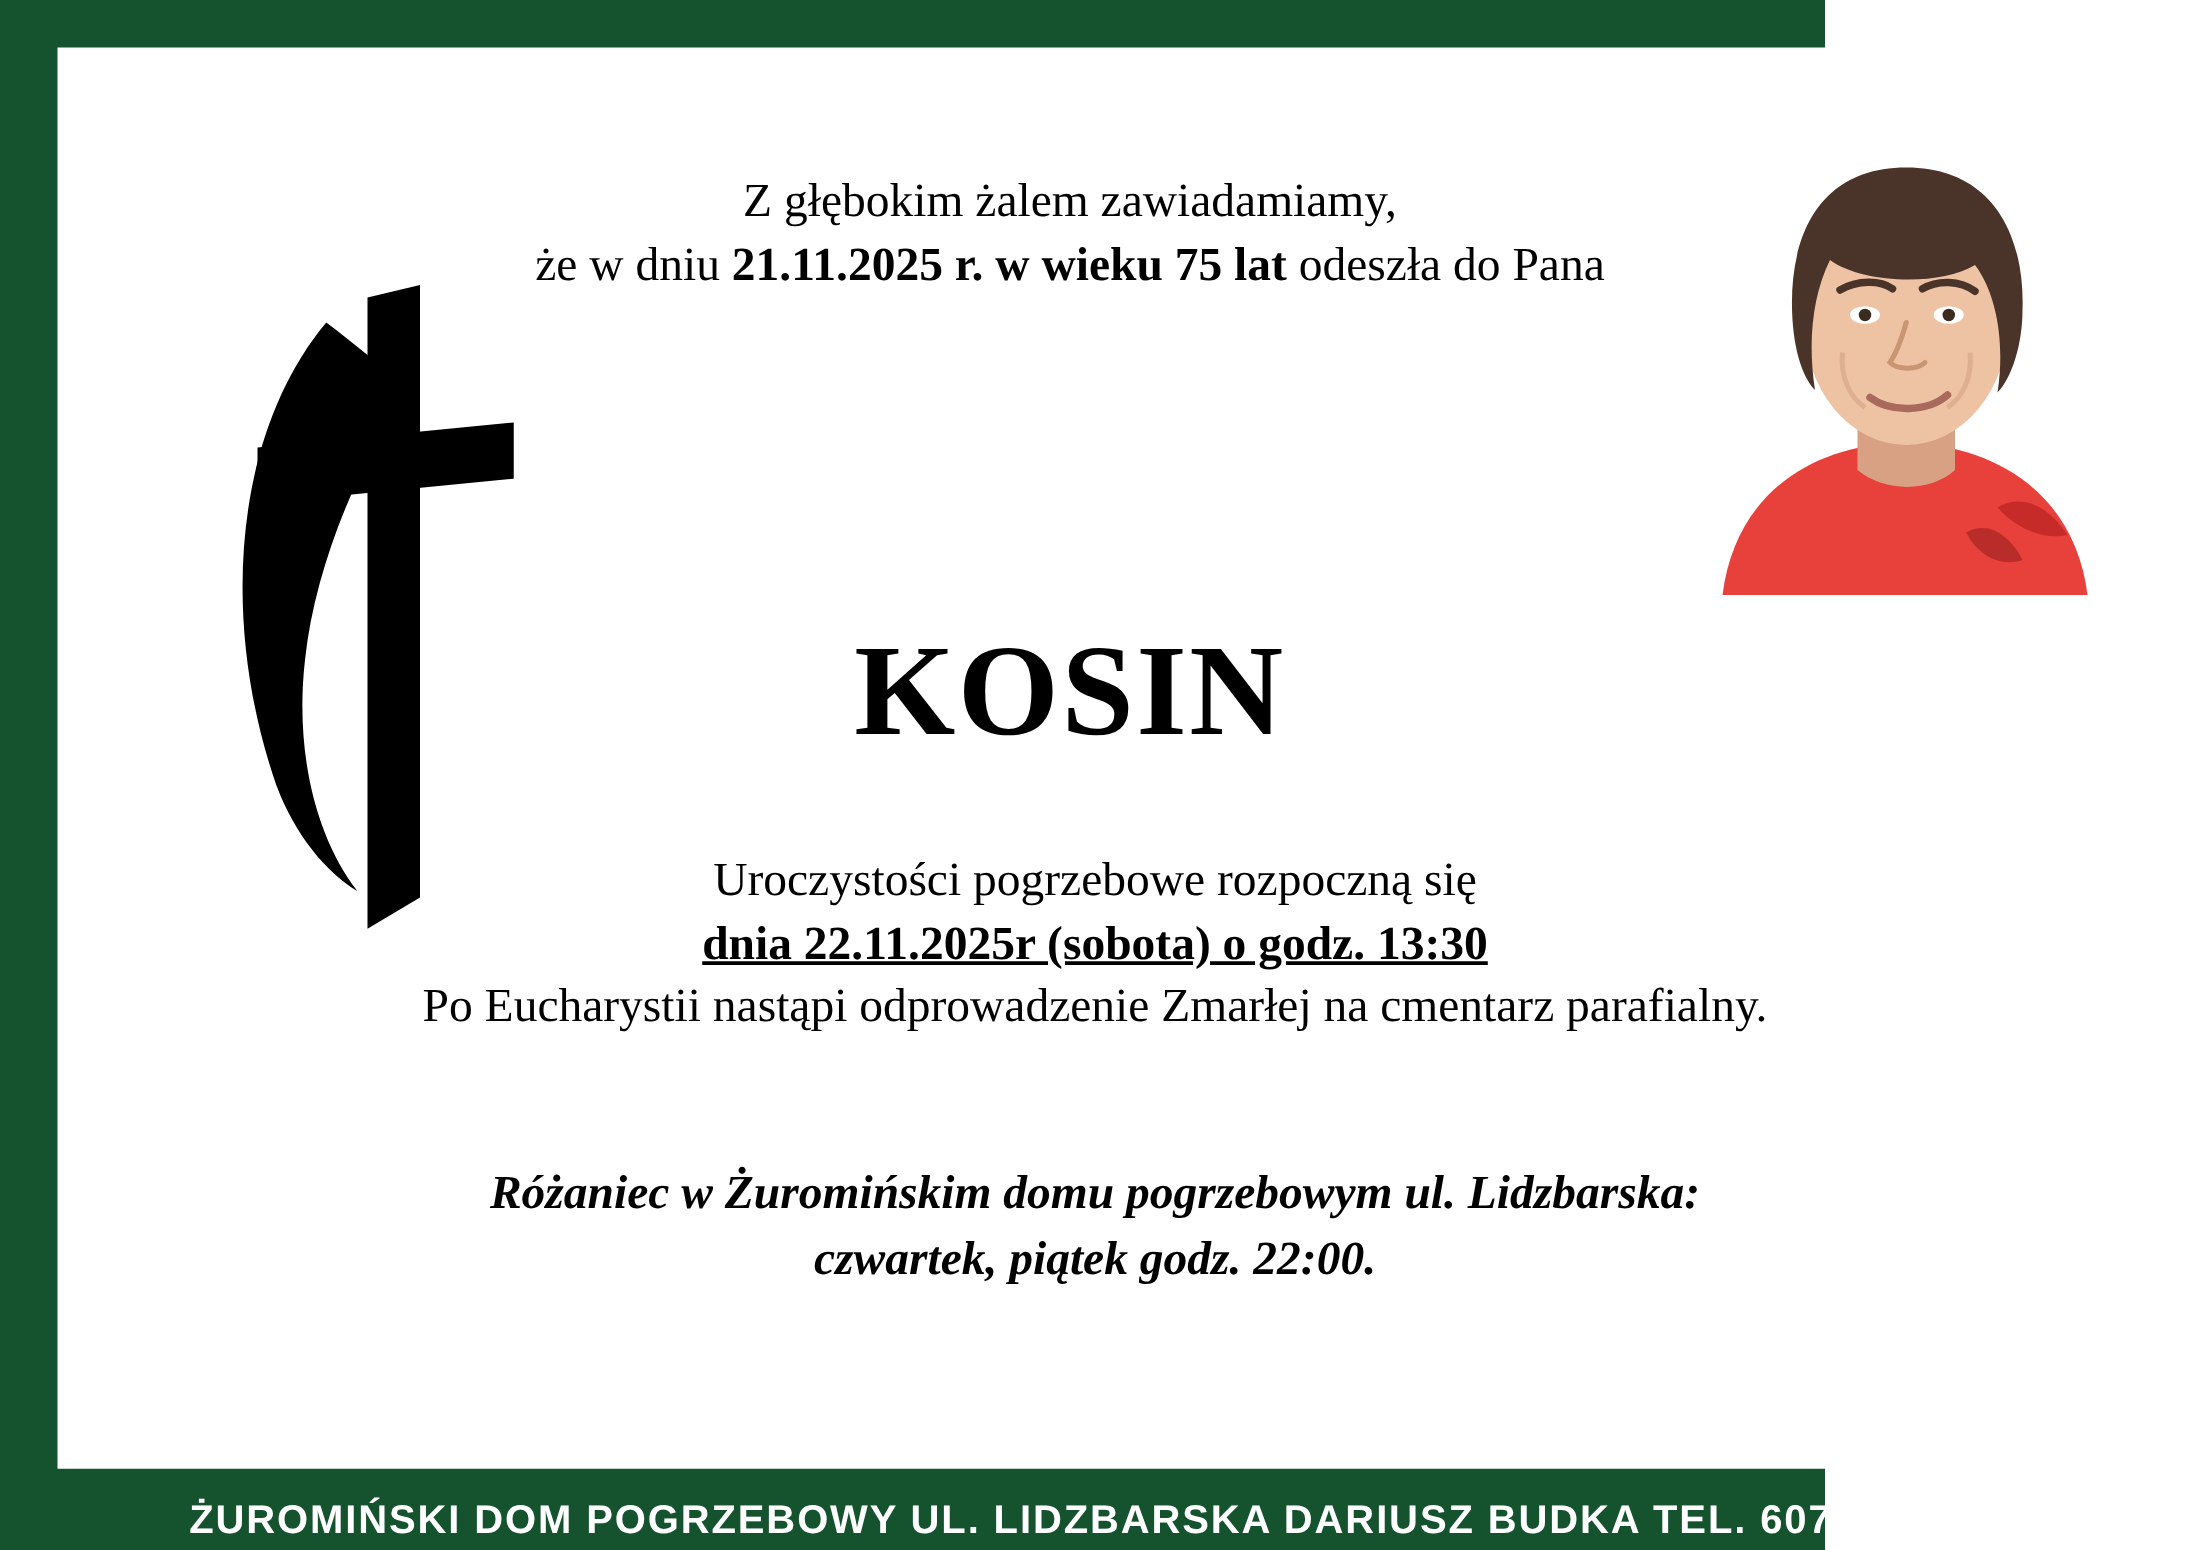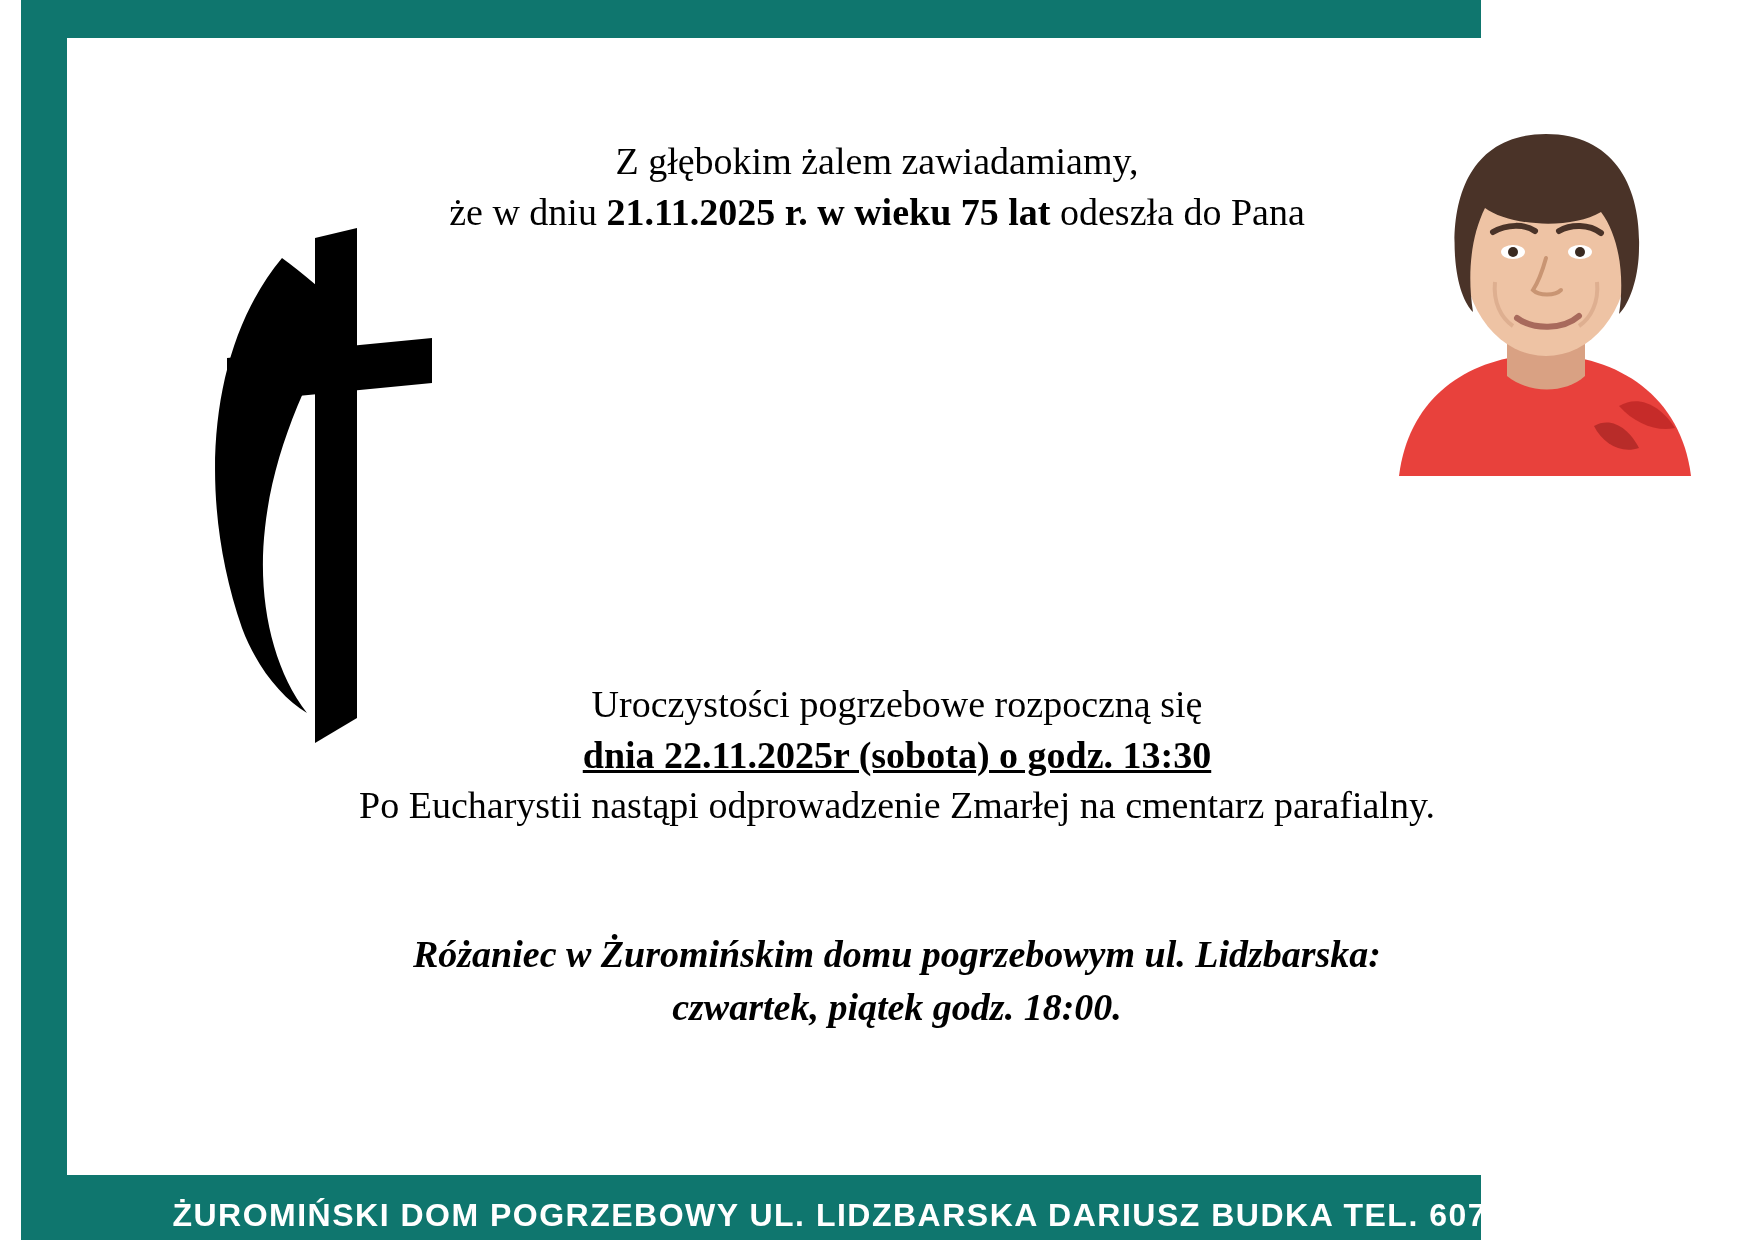--- a/index.html
+++ b/index.html
@@ -10,23 +10,22 @@
   body {
     width: 1754px;
     height: 1240px;
     font-family: "Liberation Serif", serif;
     overflow: hidden;
   }
   .notice {
     position: relative;
     width: 1460px;
     height: 1240px;
-    background: #0f766e;
+    background: #14532d;
     box-sizing: border-box;
-    margin-left: 21px;
   }
   .inner-frame {
     position: absolute;
     left: 46px;
     top: 38px;
     width: 1662px;
     height: 1137px;
     background: #ffffff;
     box-sizing: border-box;
   }
@@ -192,28 +191,29 @@
         <path d="M106 206 C 104 226, 112 242, 124 250" stroke="#d3a183" stroke-width="4" fill="none" opacity="0.6"></path>
         <path d="M208 206 C 210 226, 202 242, 190 250" stroke="#d3a183" stroke-width="4" fill="none" opacity="0.6"></path>
       </svg>
     </div>
 
     <div class="intro">
       <div>Z głębokim żalem zawiadamiamy,</div>
       <div><span>że w dniu </span><span class="b">21.11.2025 r. w wieku 75 lat</span><span> odeszła do Pana</span></div>
     </div>
 
+    <div class="surname">KOSIN</div>
 
     <div class="ceremony">
       <div>Uroczystości pogrzebowe rozpoczną się</div>
       <div class="bu">dnia 22.11.2025r (sobota) o godz. 13:30</div>
       <div>Po Eucharystii nastąpi odprowadzenie Zmarłej na cmentarz parafialny.</div>
     </div>
 
     <div class="rosary">
       <div>Różaniec w Żuromińskim domu pogrzebowym ul. Lidzbarska:</div>
-      <div>czwartek, piątek godz. 18:00.</div>
+      <div>czwartek, piątek godz. 22:00.</div>
     </div>
 
   </div>
 
   <div class="footer">ŻUROMIŃSKI  DOM  POGRZEBOWY  UL. LIDZBARSKA  DARIUSZ  BUDKA TEL. 607 647 633</div>
 </div>
 
 </body></html>

